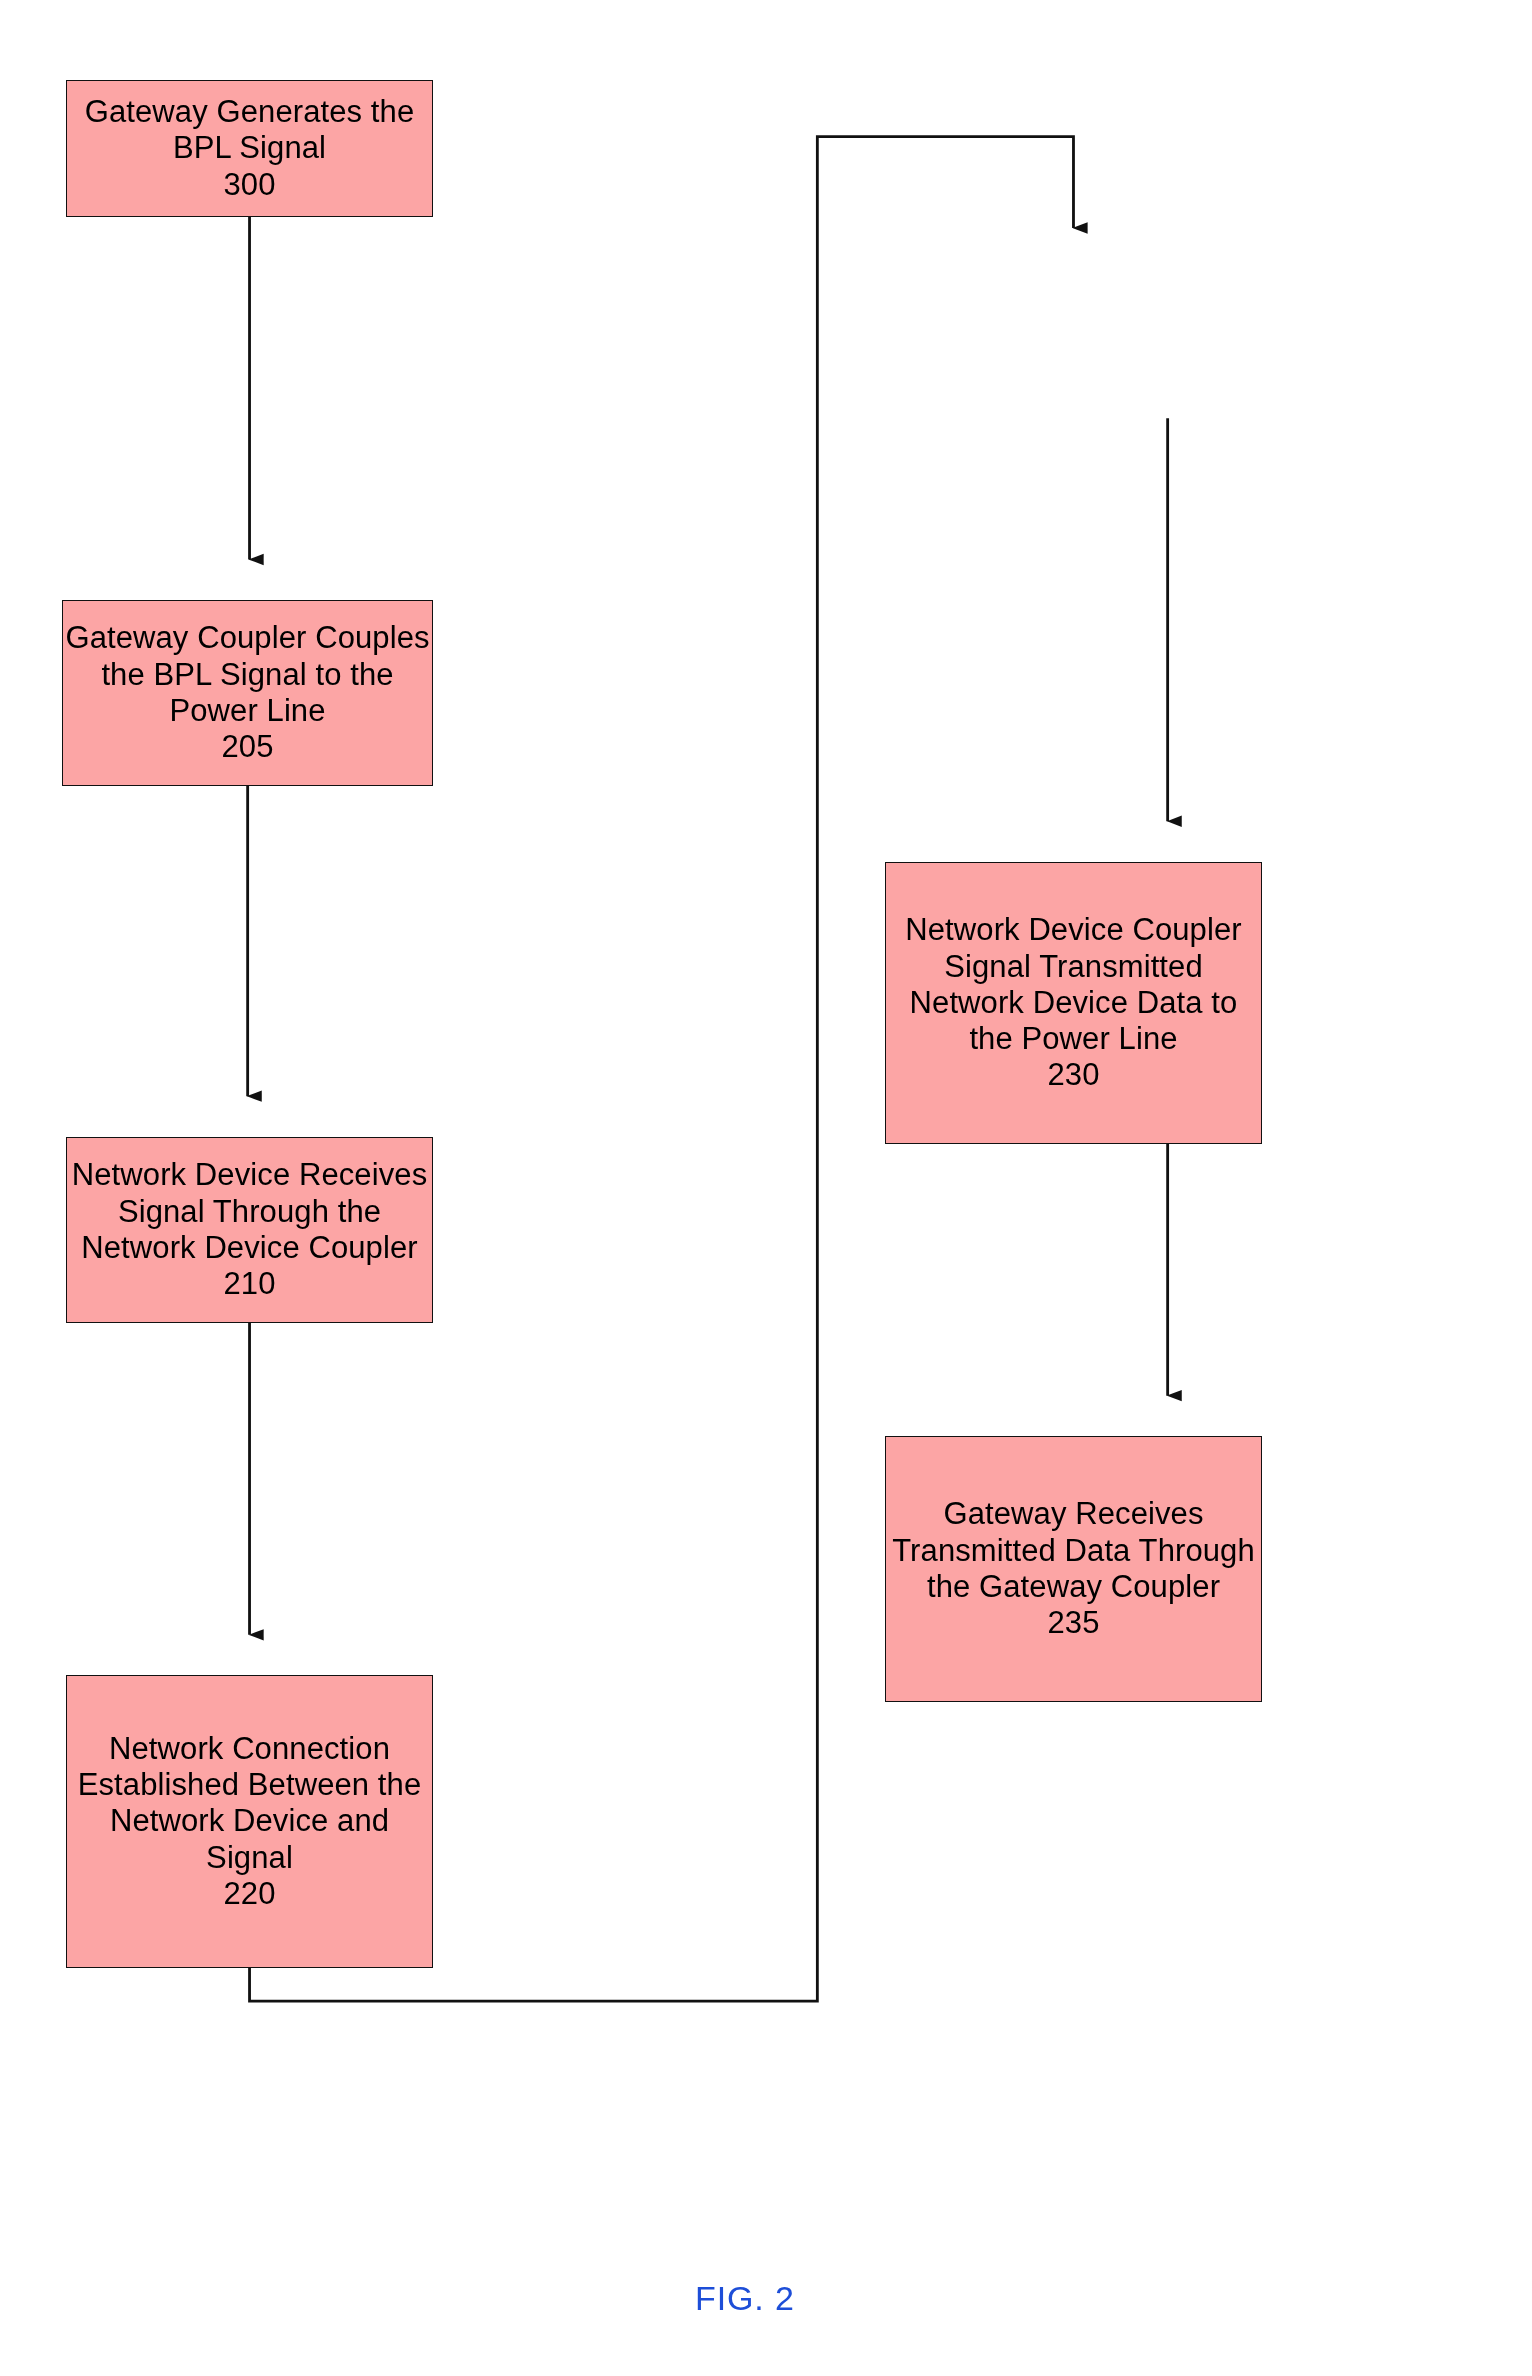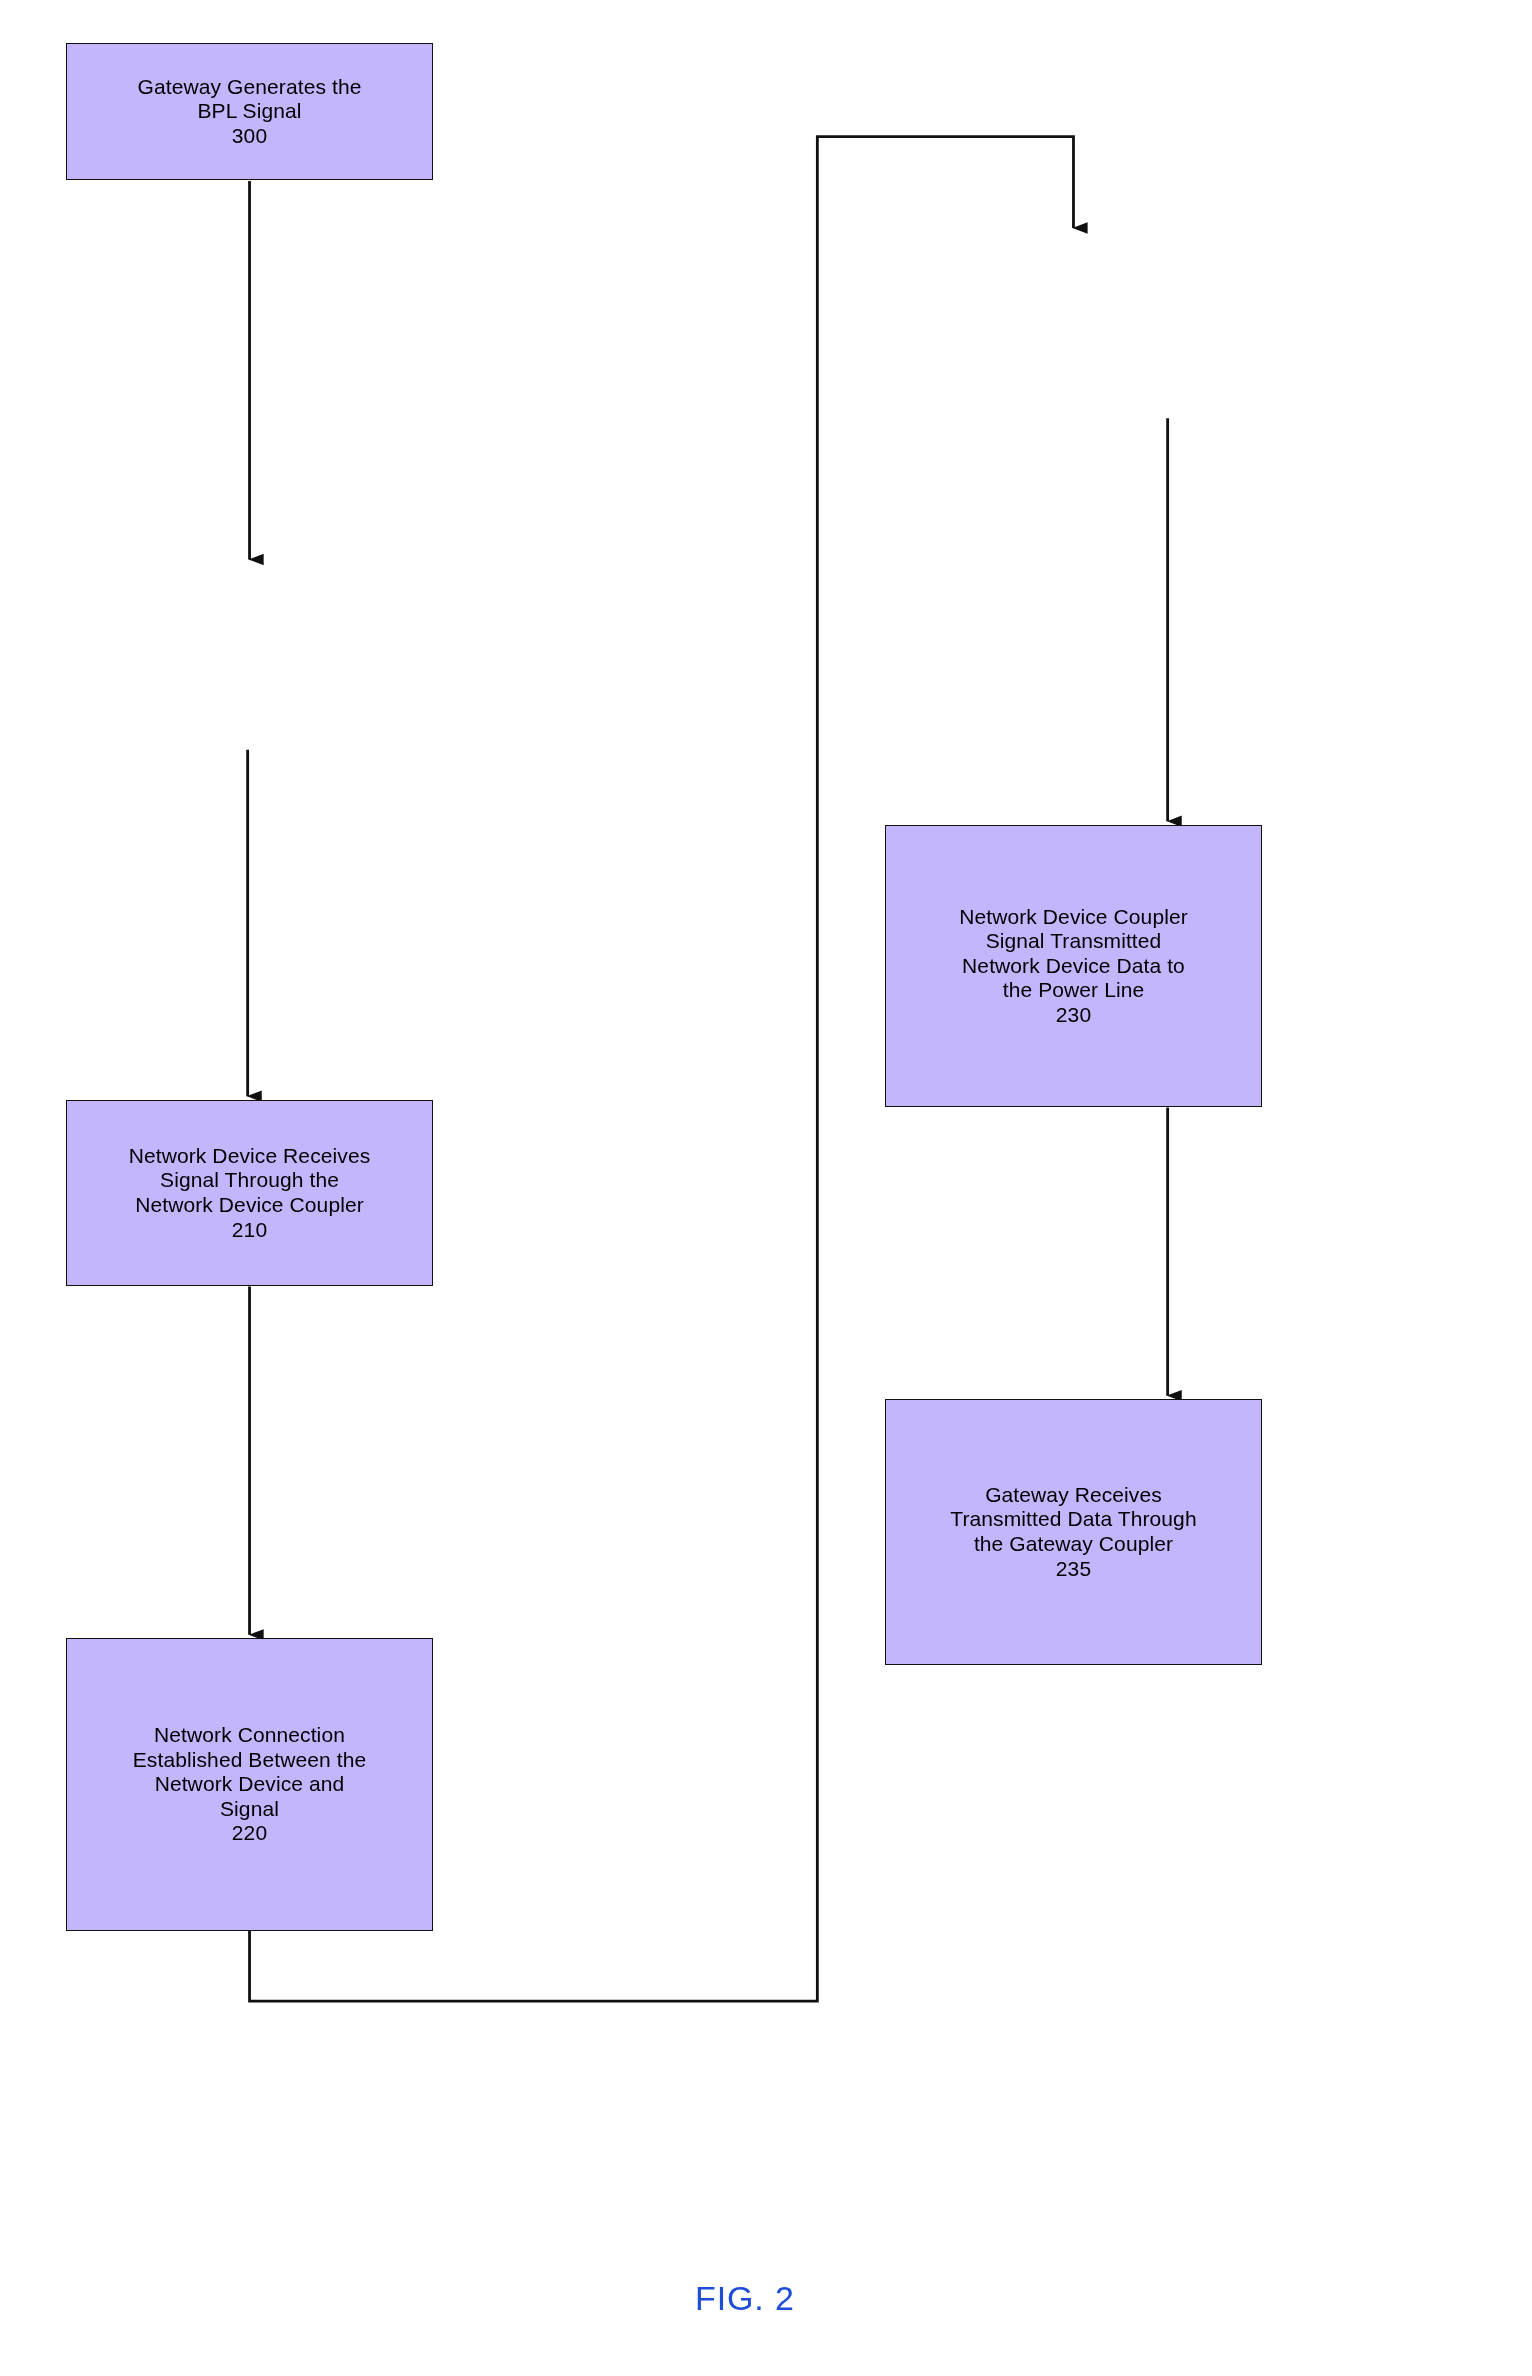--- a/index.html
+++ b/index.html
@@ -28,31 +28,32 @@
     left: 0; top: 0;
     width: 1533px;
     height: 2377px;
     pointer-events: none;
   }
 
   .node {
     position: absolute;
     box-sizing: border-box;
     border: 1.9px solid #111111;
-    background: #c4b5fd;
+    background: #fca5a5;
     display: flex;
     flex-direction: column;
     align-items: center;
     justify-content: center;
     text-align: center;
-    font-size: 21px;
+    font-size: 31px;
     line-height: 1.17;
     letter-spacing: 0.1px;
     color: #000000;
     padding: 3.8px 9.4px;
+    margin-top: 37px;
   }
 
   .node .line {
     display: block;
     white-space: nowrap;
   }
 
   .node .ref {
     display: block;
   }
@@ -113,20 +114,26 @@
       <line x1="1240" y1="1176" x2="1240" y2="1482" stroke="#111111" stroke-width="3" marker-end="url(#arrowhead)"></line>
     </g>
   </svg>
 
   <div class="node" id="node-200">
     <span class="line">Gateway Generates the</span>
     <span class="line">BPL Signal</span>
     <span class="ref">300</span>
   </div>
 
+  <div class="node" id="node-205">
+    <span class="line">Gateway Coupler Couples</span>
+    <span class="line">the BPL Signal to the</span>
+    <span class="line">Power Line</span>
+    <span class="ref">205</span>
+  </div>
 
   <div class="node" id="node-210">
     <span class="line">Network Device Receives</span>
     <span class="line">Signal Through the</span>
     <span class="line">Network Device Coupler</span>
     <span class="ref">210</span>
   </div>
 
   <div class="node" id="node-220">
     <span class="line">Network Connection</span>

